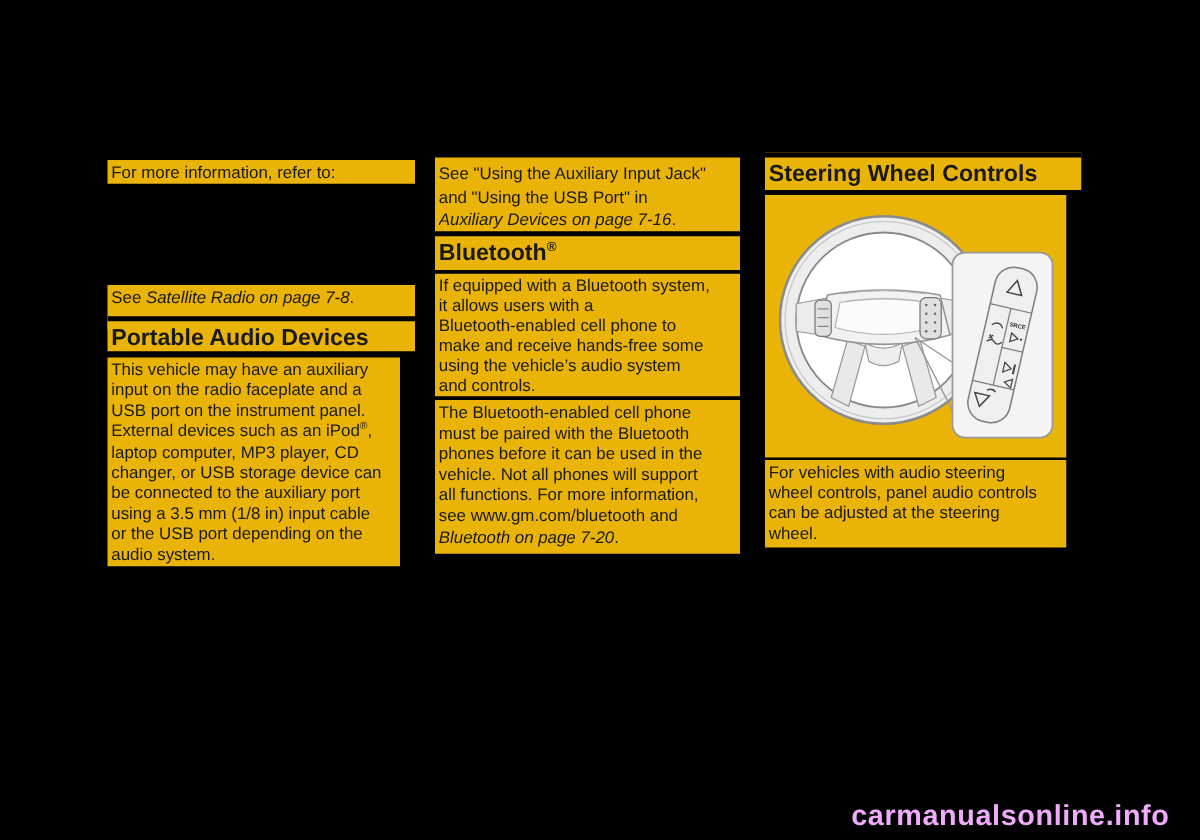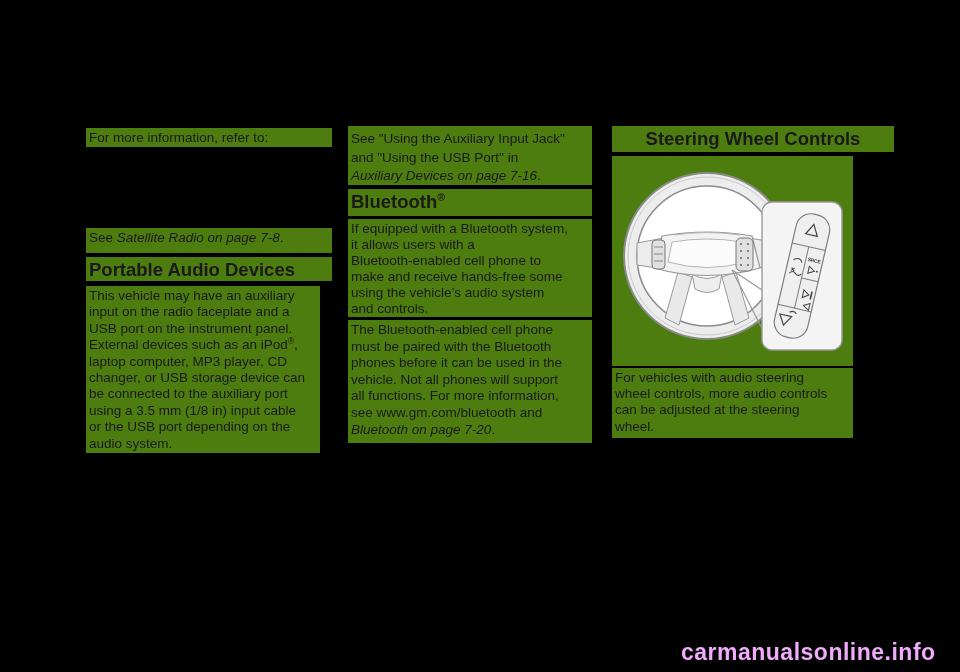--- a/index.html
+++ b/index.html
@@ -6,21 +6,21 @@
     margin: 0; padding: 0;
     width: 960px; height: 672px;
     background: #000;
     overflow: hidden;
     font-family: "Liberation Sans", sans-serif;
     color: #1a1a1a;
   }
   .page { position: relative; width: 960px; height: 672px; background: #000; }
   .box {
     position: absolute;
-    background: #4d7c0f;
+    background: #eab308;
     box-sizing: border-box;
   }
   .txt {
     font-size: 13.5px;
     line-height: 16.4px;
     padding: 2px 3px 0 3px;
   }
   .ln, .lines > div { white-space: nowrap; overflow: hidden; }
   .heading {
     font-weight: bold;
@@ -113,21 +113,21 @@
         <div>phones before it can be used in the</div>
         <div>vehicle. Not all phones will support</div>
         <div>all functions. For more information,</div>
         <div>see www.gm.com/bluetooth and</div>
       </div>
     <div class="ln">
       <span class="it">Bluetooth on page 7-20</span><span>.</span>
     </div>
   </div>
 
-  <div class="box heading" style="left:612px; top:122px; width:282px; height:30px;text-align:center;">
+  <div class="box heading" style="left:612px; top:122px; width:253px; height:30px;">
     <span>Steering Wheel Controls</span>
   </div>
 
   <div class="box" style="left:612px; top:156px; width:241px; height:210px;">
     <svg width="241" height="210" viewBox="0 0 241 210">
 
       <g>
         <circle cx="95" cy="100" r="83" fill="#ededed" stroke="#8a8a8a" stroke-width="2"></circle>
         <circle cx="95" cy="100" r="79" fill="none" stroke="#c9c9c9" stroke-width="1"></circle>
         <circle cx="95" cy="100" r="70" fill="#ffffff" stroke="#8a8a8a" stroke-width="1.5"></circle>
@@ -201,21 +201,21 @@
             <path d="M-4,38 q4,-3 7,0"></path>
           </g>
         </g>
       </g>
     </svg>
   </div>
 
   <div class="box txt" style="left:612px; top:368px; width:241px; height:70px; line-height:16.2px;">
     <div class="lines">
         <div>For vehicles with audio steering</div>
-        <div>wheel controls, more audio controls</div>
+        <div>wheel controls, panel audio controls</div>
         <div>can be adjusted at the steering</div>
         <div>wheel.</div>
       </div>
   </div>
 
   <div class="watermark">carmanualsonline.info</div>
 
 </div>
 
 </body></html>

